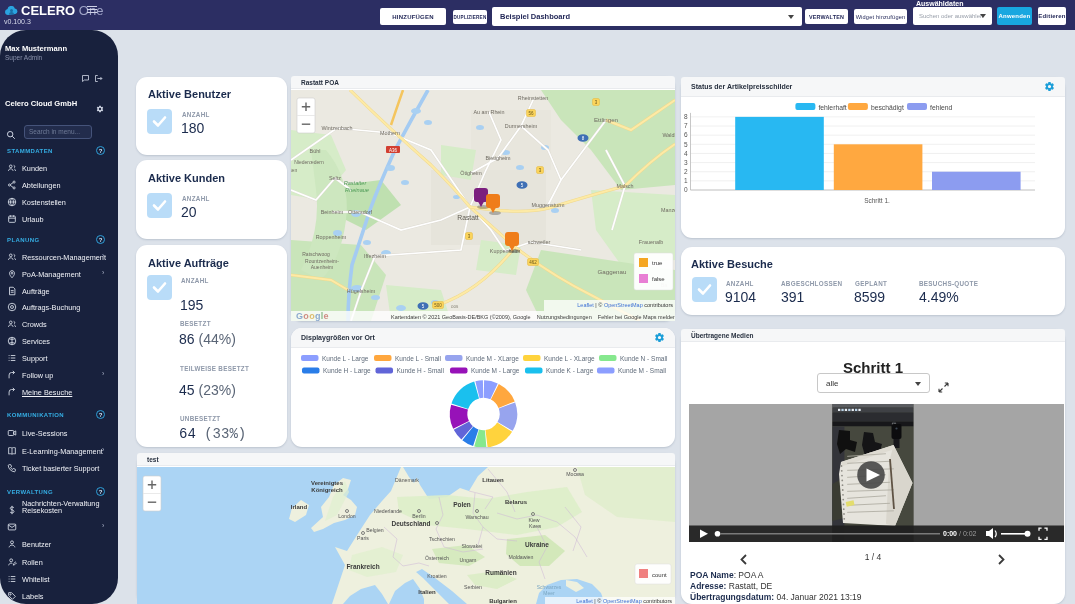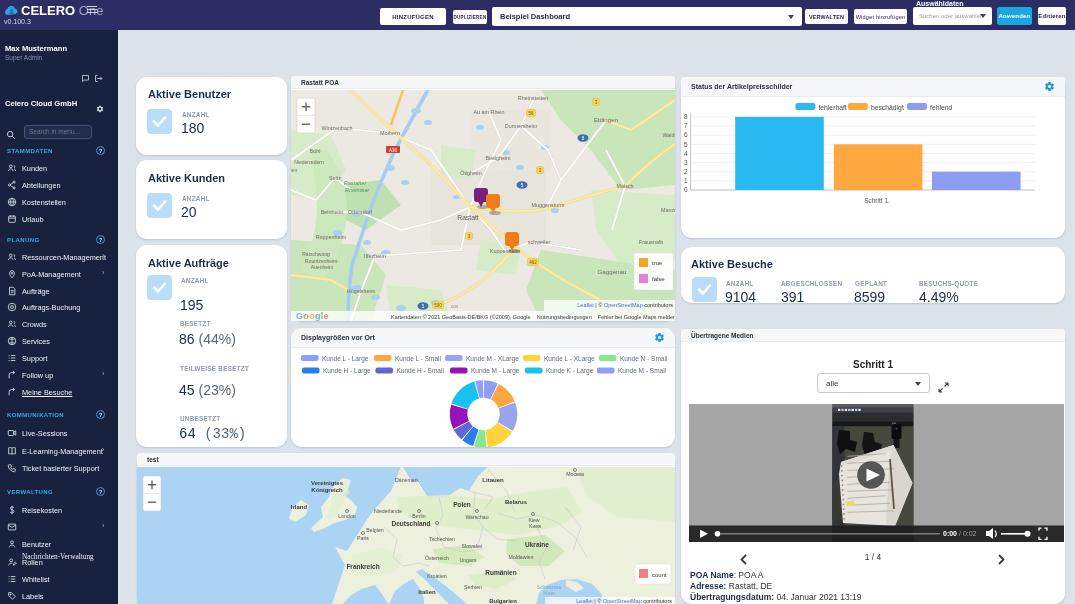--- a/index.html
+++ b/index.html
@@ -12,21 +12,21 @@
 #logo { left:5px; top:3px; color:#fff; font-size:13px; font-weight:bold; letter-spacing:0; }
 #logo .one { color:#9fa3c6; font-weight:normal; }
 #ver { left:4px; top:18px; color:#d8dbeb; font-size:7px; }
 #burger { left:87px; top:6px; width:10px; height:8px; }
 #burger div { height:1.2px; background:#cfd2e6; margin-bottom:1.8px; }
 .tbtn { position:absolute; background:#fff; border-radius:2px; color:#232858; font-weight:bold; text-align:center; font-size:6px; letter-spacing:.2px; display:flex; align-items:center; justify-content:center; }
 .tsel { position:absolute; background:#fff; border-radius:2px; color:#232858; font-size:7.5px; display:flex; align-items:center; white-space:nowrap; overflow:hidden; }
 .caret { width:0; height:0; border-left:3px solid transparent; border-right:3px solid transparent; border-top:4px solid #444; position:absolute; }
 
 
-#sidebar { left:0; top:30px; width:118px; height:574px; background:#18213d; z-index:20; color:#e8ebf2; }
+#sidebar { left:0; top:30px; width:118px; height:574px; background:#18213d; z-index:20; color:#e8ebf2;border-radius:26px; }
 .sb-name { left:5px; top:14px; font-size:7.6px; font-weight:bold; color:#fff; }
 .sb-sub { left:5px; top:24px; font-size:6.5px; color:#8b93ad; }
 .sb-comp { left:5px; top:69px; font-size:7.6px; font-weight:bold; color:#fff; }
 .sb-sec { position:absolute; left:7px; font-size:6px; font-weight:bold; letter-spacing:.4px; color:#35aee4; }
 .sb-item { position:absolute; left:22px; font-size:7.3px; color:#f0f2f7; font-weight:500; white-space:nowrap; }
 .sb-ic { position:absolute; left:7px; width:10px; height:10px; }
 .sb-ic svg { width:10px; height:10px; display:block; }
 .sb-arrow { position:absolute; font-size:7px; color:#aab2c8; }
 .qm { position:absolute; left:96px; width:9px; height:9px; border:1px solid #2d9fd8; border-radius:50%; color:#cfe7f7; font-size:6px; text-align:center; line-height:9px; font-weight:bold; }
 
@@ -223,21 +223,21 @@
         <path d="M12 2v20M16.5 6.5c-1-1.3-2.7-1.8-4.5-1.8-2.3 0-4.2 1.2-4.2 3.4 0 4.6 9 2.6 9 7.3 0 2.3-2 3.6-4.6 3.6-2 0-3.8-.7-4.8-2.1"></path>
       </svg>
     </div>
   <div class="sb-item" style="top:476px;">Reisekosten</div>
   <div class="sb-ic" style="top:492px;">
       <svg viewBox="0 0 24 24" fill="none" stroke="#dfe4ee" stroke-width="2">
         <rect x="3" y="5" width="18" height="14" rx="2"></rect>
         <path d="M3 7l9 6 9-6"></path>
       </svg>
     </div>
-  <div class="sb-item" style="top:522px;font-family:Liberation Serif, serif;">Nachrichten-Verwaltung</div>
+  <div class="sb-item" style="top:469px;">Nachrichten-Verwaltung</div>
   <div class="sb-arrow" style="left:102px; top:492px;">›</div>
   <div class="sb-ic" style="top:509px;">
       <svg viewBox="0 0 24 24" fill="none" stroke="#dfe4ee" stroke-width="2">
         <circle cx="12" cy="8" r="3.5"></circle>
         <path d="M5 20c.8-3.5 3.5-5.5 7-5.5s6.2 2 7 5.5"></path>
       </svg>
     </div>
   <div class="sb-item" style="top:510px;">Benutzer</div>
   <div class="sb-ic" style="top:527px;">
       <svg viewBox="0 0 24 24" fill="none" stroke="#dfe4ee" stroke-width="2">
@@ -613,40 +613,40 @@
         <text x="6.5" y="22.08" font-size="6.5" fill="#555" text-anchor="end">8</text>
         <line x1="9.5" y1="15.88" x2="9.5" y2="93" stroke="#b9b9b9" stroke-width="0.8"></line>
         <line x1="9.5" y1="93" x2="354" y2="93" stroke="#b9b9b9" stroke-width="0.8"></line>
         <rect x="54.2" y="19.88" width="88.6" height="73.12" fill="#28b8f2"></rect>
         <rect x="152.8" y="47.30" width="88.6" height="45.70" fill="#ffa840"></rect>
         <rect x="251" y="74.72" width="88.6" height="18.28" fill="#8c9cf0"></rect>
         <text x="196" y="106" font-size="6.5" fill="#555" text-anchor="middle">Schritt 1.</text>
       </svg></div>
 </div>
 
-<div class="card" style="left:681px; top:247px; width:384px; height:56px;">
+<div class="card" style="left:681px; top:247px; width:384px; height:68px;">
   <div class="ctitle abs" style="left:10px; top:11px;">Aktive Besuche</div>
   <div class="kpibox" style="left:11px; top:30px;">
       <svg viewBox="0 0 25 25">
         <path d="M7,12.5 L11,16.5 L18,8.5" fill="none" stroke="#fff" stroke-width="2.6" stroke-linecap="round" stroke-linejoin="round"></path>
       </svg>
     </div>
   <div class="klabel" style="left:45px; top:33px;">ANZAHL</div>
   <div class="kval" style="left:44px; top:42px;">9104</div>
   <div class="klabel" style="left:100px; top:33px;">ABGESCHLOSSEN</div>
   <div class="kval" style="left:100px; top:42px;">391</div>
   <div class="klabel" style="left:174px; top:33px;">GEPLANT</div>
   <div class="kval" style="left:173px; top:42px;">8599</div>
   <div class="klabel" style="left:238px; top:33px;">BESUCHS-QUOTE</div>
   <div class="kval" style="left:238px; top:42px;">4.49%</div>
 </div>
 
 <div class="card" style="left:681px; top:329px; width:384px; height:275px;">
   <div class="chead-sm">Übertragene Medien</div>
-  <div class="abs" style="left:0; top:30px; width:384px; text-align:center; font-size:10px; font-weight:bold; color:#222;">Schritt 1</div>
+  <div class="abs" style="left:0; top:30px; width:384px; text-align:center; font-size:15px; font-weight:bold; color:#222;">Schritt 1</div>
   <div class="abs" style="left:136px; top:44px; width:113px; height:20px; border:1px solid #c8c8c8; border-radius:3px; font-size:8px; color:#333; line-height:19px; padding-left:8px;">alle<span class="caret" style="right:8px; top:8px;"></span></div>
   <div class="abs" style="left:257px; top:50px;"><svg width="11" height="11" viewBox="0 0 11 11">
         <g stroke="#3a3a3a" stroke-width="1.1" fill="none">
           <path d="M6.5,4.5 L10,1 M10,1 h-3.2 M10,1 v3.2"></path>
           <path d="M4.5,6.5 L1,10 M1,10 h3.2 M1,10 v-3.2"></path>
         </g>
       </svg></div>
   <div id="video" class="abs" style="left:8px; top:75px; width:375px; height:138px;"><svg width="375" height="138" viewBox="0 0 375 138" font-family="Liberation Sans, sans-serif">
         <rect width="375" height="138" fill="#a5a5a5"></rect>
         <g>

